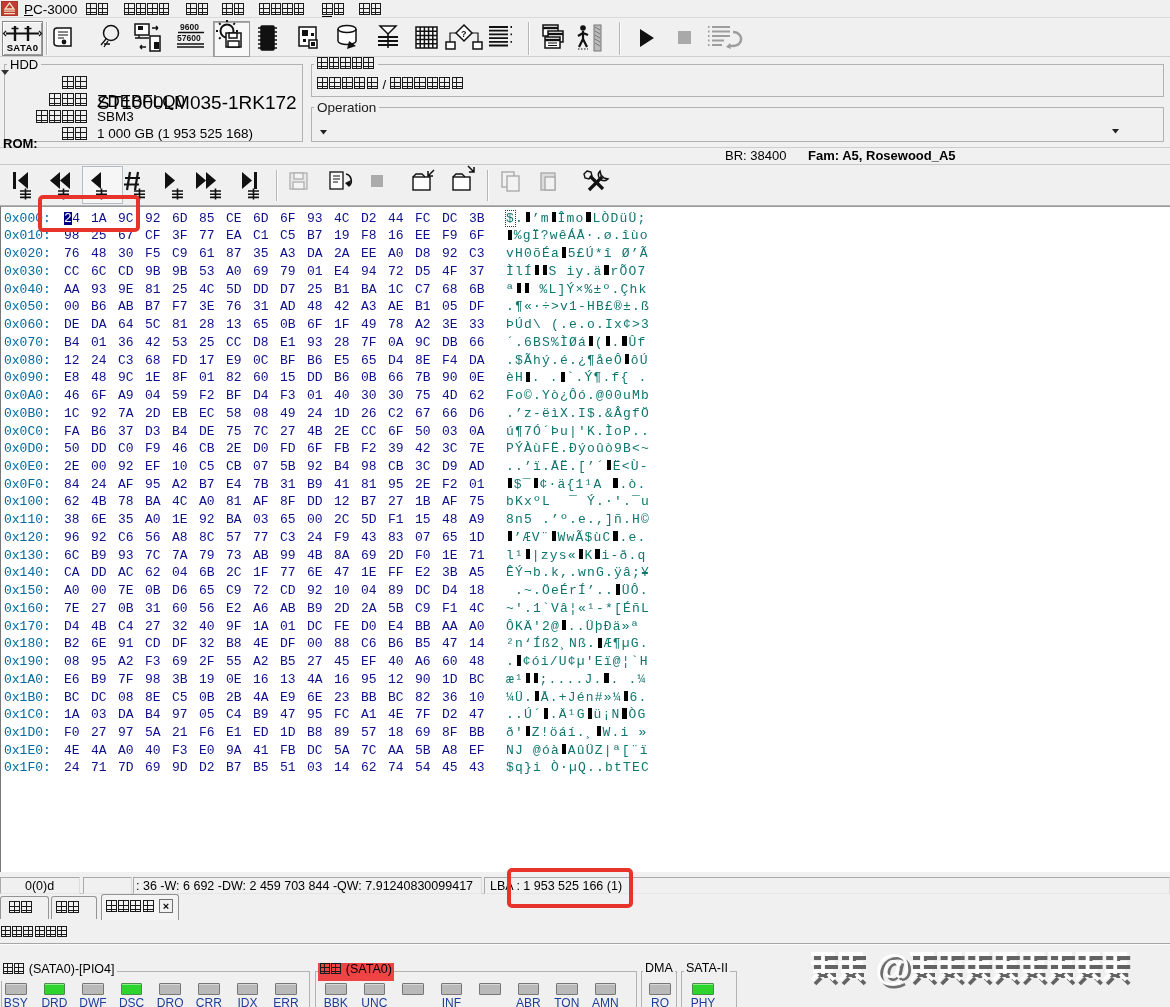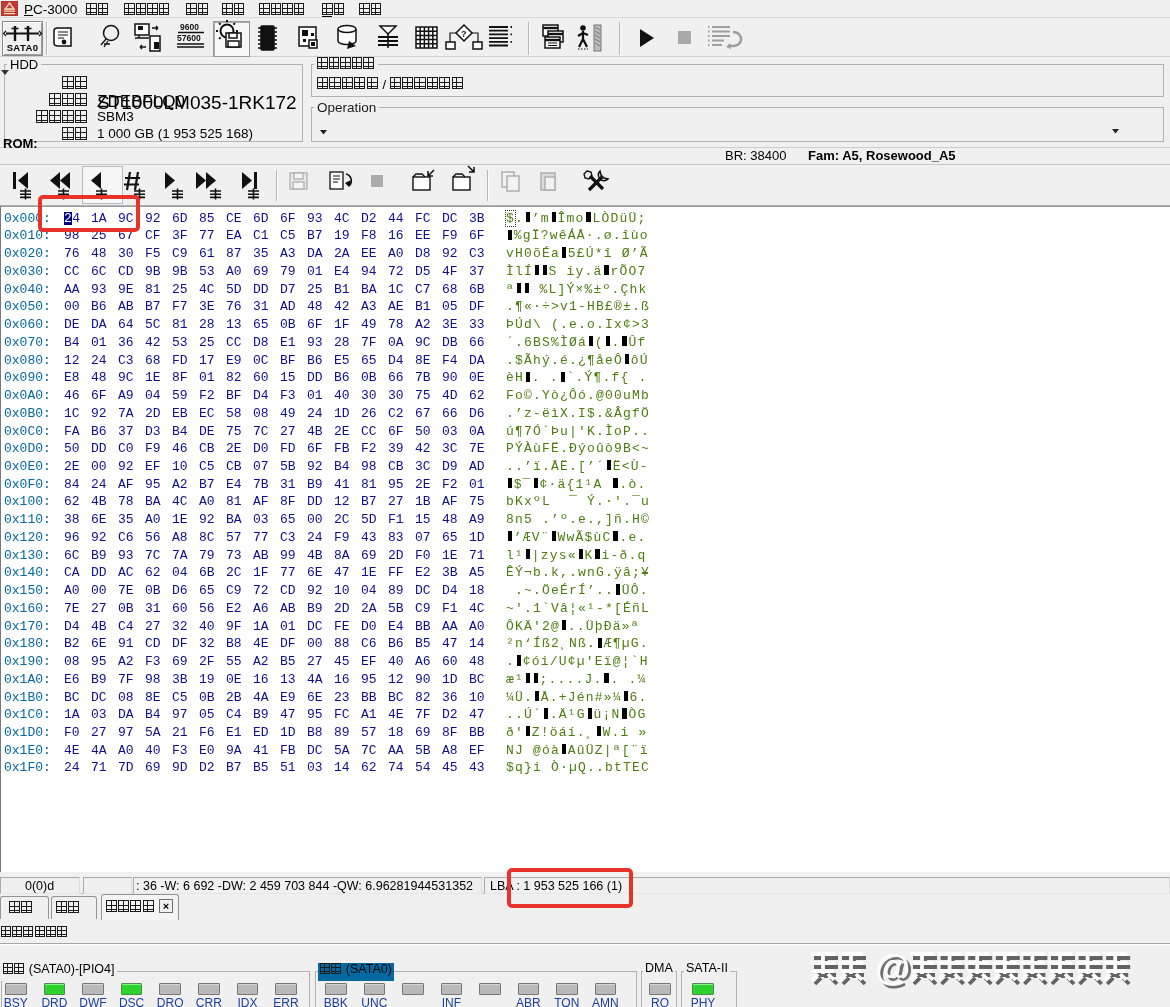--- a/index.html
+++ b/index.html
@@ -13,21 +13,21 @@
 i.km{width:10.6px;height:11.5px;margin-right:1px}
 i.kb{width:11.6px;height:12.5px;margin-right:1.4px;border-width:1.3px}
 i.kt{width:11px;height:11.5px;margin-right:1.2px}
 i.ks{width:10px;height:10.5px;margin-right:1.2px}
 i.kh{width:11.2px;height:12px;margin-right:1.2px}
 .mono{font-family:"Liberation Mono",monospace;font-size:13px;line-height:17.74px;white-space:pre}
 #addr{left:4px;top:209.7px;color:#0369a1}
 #hx{left:64px;top:209.7px;color:#0f0f8e}
 #hx .b{display:inline-block;width:27px}
 #hx .sel{display:inline-block;width:8.2px;height:13.8px;line-height:13.8px;background:#000082;color:#fff}
-#asc{left:506px;top:209.7px;color:#4d7c0f;letter-spacing:1.2px}
+#asc{left:506px;top:209.7px;color:#0f766e;letter-spacing:1.2px}
 #asc .cur{outline:1.2px dotted #333;outline-offset:0.5px}
 i.bk{display:inline-block;width:4.2px;height:10.3px;background:#000;margin:0 1.8px;vertical-align:-0.5px}
 .gbox{position:absolute;border:1px solid #b2b2b2}
 .glab{position:absolute;background:#f0f0f0;padding:0 3px;font-size:13px}
 .led{position:absolute;width:21.6px;height:11.5px;background:#b9b9b9;border:1px solid #777;border-radius:1px;box-shadow:inset 0 1px 0 #d6d6d6}
 .led.on{background:#2dd42d;box-shadow:inset 0 1px 0 #8aee8a;border-color:#4e8a4e}
 .ll{position:absolute;font-size:12px;color:#1c3e9b;top:996px;width:40px;text-align:center}
 .cell{position:absolute;border:1px solid #aaa;border-right-color:#dcdcdc;border-bottom-color:#e6e6e6;background:#f0f0f0}
 .tab{position:absolute;background:#f0f0f0;border:1px solid #949494;border-bottom:none;border-radius:3px 3px 0 0}
 .redbox{position:absolute;border:4px solid #e8332a;border-radius:5px;background:transparent}
@@ -250,36 +250,36 @@
 <pre class="mono ab" id="hx"><span class="b"><span class="sel">2</span>4</span><span class="b">1A</span><span class="b">9C</span><span class="b">92</span><span class="b">6D</span><span class="b">85</span><span class="b">CE</span><span class="b">6D</span><span class="b">6F</span><span class="b">93</span><span class="b">4C</span><span class="b">D2</span><span class="b">44</span><span class="b">FC</span><span class="b">DC</span><span class="b">3B</span><br><span class="b">98</span><span class="b">25</span><span class="b">67</span><span class="b">CF</span><span class="b">3F</span><span class="b">77</span><span class="b">EA</span><span class="b">C1</span><span class="b">C5</span><span class="b">B7</span><span class="b">19</span><span class="b">F8</span><span class="b">16</span><span class="b">EE</span><span class="b">F9</span><span class="b">6F</span><br><span class="b">76</span><span class="b">48</span><span class="b">30</span><span class="b">F5</span><span class="b">C9</span><span class="b">61</span><span class="b">87</span><span class="b">35</span><span class="b">A3</span><span class="b">DA</span><span class="b">2A</span><span class="b">EE</span><span class="b">A0</span><span class="b">D8</span><span class="b">92</span><span class="b">C3</span><br><span class="b">CC</span><span class="b">6C</span><span class="b">CD</span><span class="b">9B</span><span class="b">9B</span><span class="b">53</span><span class="b">A0</span><span class="b">69</span><span class="b">79</span><span class="b">01</span><span class="b">E4</span><span class="b">94</span><span class="b">72</span><span class="b">D5</span><span class="b">4F</span><span class="b">37</span><br><span class="b">AA</span><span class="b">93</span><span class="b">9E</span><span class="b">81</span><span class="b">25</span><span class="b">4C</span><span class="b">5D</span><span class="b">DD</span><span class="b">D7</span><span class="b">25</span><span class="b">B1</span><span class="b">BA</span><span class="b">1C</span><span class="b">C7</span><span class="b">68</span><span class="b">6B</span><br><span class="b">00</span><span class="b">B6</span><span class="b">AB</span><span class="b">B7</span><span class="b">F7</span><span class="b">3E</span><span class="b">76</span><span class="b">31</span><span class="b">AD</span><span class="b">48</span><span class="b">42</span><span class="b">A3</span><span class="b">AE</span><span class="b">B1</span><span class="b">05</span><span class="b">DF</span><br><span class="b">DE</span><span class="b">DA</span><span class="b">64</span><span class="b">5C</span><span class="b">81</span><span class="b">28</span><span class="b">13</span><span class="b">65</span><span class="b">0B</span><span class="b">6F</span><span class="b">1F</span><span class="b">49</span><span class="b">78</span><span class="b">A2</span><span class="b">3E</span><span class="b">33</span><br><span class="b">B4</span><span class="b">01</span><span class="b">36</span><span class="b">42</span><span class="b">53</span><span class="b">25</span><span class="b">CC</span><span class="b">D8</span><span class="b">E1</span><span class="b">93</span><span class="b">28</span><span class="b">7F</span><span class="b">0A</span><span class="b">9C</span><span class="b">DB</span><span class="b">66</span><br><span class="b">12</span><span class="b">24</span><span class="b">C3</span><span class="b">68</span><span class="b">FD</span><span class="b">17</span><span class="b">E9</span><span class="b">0C</span><span class="b">BF</span><span class="b">B6</span><span class="b">E5</span><span class="b">65</span><span class="b">D4</span><span class="b">8E</span><span class="b">F4</span><span class="b">DA</span><br><span class="b">E8</span><span class="b">48</span><span class="b">9C</span><span class="b">1E</span><span class="b">8F</span><span class="b">01</span><span class="b">82</span><span class="b">60</span><span class="b">15</span><span class="b">DD</span><span class="b">B6</span><span class="b">0B</span><span class="b">66</span><span class="b">7B</span><span class="b">90</span><span class="b">0E</span><br><span class="b">46</span><span class="b">6F</span><span class="b">A9</span><span class="b">04</span><span class="b">59</span><span class="b">F2</span><span class="b">BF</span><span class="b">D4</span><span class="b">F3</span><span class="b">01</span><span class="b">40</span><span class="b">30</span><span class="b">30</span><span class="b">75</span><span class="b">4D</span><span class="b">62</span><br><span class="b">1C</span><span class="b">92</span><span class="b">7A</span><span class="b">2D</span><span class="b">EB</span><span class="b">EC</span><span class="b">58</span><span class="b">08</span><span class="b">49</span><span class="b">24</span><span class="b">1D</span><span class="b">26</span><span class="b">C2</span><span class="b">67</span><span class="b">66</span><span class="b">D6</span><br><span class="b">FA</span><span class="b">B6</span><span class="b">37</span><span class="b">D3</span><span class="b">B4</span><span class="b">DE</span><span class="b">75</span><span class="b">7C</span><span class="b">27</span><span class="b">4B</span><span class="b">2E</span><span class="b">CC</span><span class="b">6F</span><span class="b">50</span><span class="b">03</span><span class="b">0A</span><br><span class="b">50</span><span class="b">DD</span><span class="b">C0</span><span class="b">F9</span><span class="b">46</span><span class="b">CB</span><span class="b">2E</span><span class="b">D0</span><span class="b">FD</span><span class="b">6F</span><span class="b">FB</span><span class="b">F2</span><span class="b">39</span><span class="b">42</span><span class="b">3C</span><span class="b">7E</span><br><span class="b">2E</span><span class="b">00</span><span class="b">92</span><span class="b">EF</span><span class="b">10</span><span class="b">C5</span><span class="b">CB</span><span class="b">07</span><span class="b">5B</span><span class="b">92</span><span class="b">B4</span><span class="b">98</span><span class="b">CB</span><span class="b">3C</span><span class="b">D9</span><span class="b">AD</span><br><span class="b">84</span><span class="b">24</span><span class="b">AF</span><span class="b">95</span><span class="b">A2</span><span class="b">B7</span><span class="b">E4</span><span class="b">7B</span><span class="b">31</span><span class="b">B9</span><span class="b">41</span><span class="b">81</span><span class="b">95</span><span class="b">2E</span><span class="b">F2</span><span class="b">01</span><br><span class="b">62</span><span class="b">4B</span><span class="b">78</span><span class="b">BA</span><span class="b">4C</span><span class="b">A0</span><span class="b">81</span><span class="b">AF</span><span class="b">8F</span><span class="b">DD</span><span class="b">12</span><span class="b">B7</span><span class="b">27</span><span class="b">1B</span><span class="b">AF</span><span class="b">75</span><br><span class="b">38</span><span class="b">6E</span><span class="b">35</span><span class="b">A0</span><span class="b">1E</span><span class="b">92</span><span class="b">BA</span><span class="b">03</span><span class="b">65</span><span class="b">00</span><span class="b">2C</span><span class="b">5D</span><span class="b">F1</span><span class="b">15</span><span class="b">48</span><span class="b">A9</span><br><span class="b">96</span><span class="b">92</span><span class="b">C6</span><span class="b">56</span><span class="b">A8</span><span class="b">8C</span><span class="b">57</span><span class="b">77</span><span class="b">C3</span><span class="b">24</span><span class="b">F9</span><span class="b">43</span><span class="b">83</span><span class="b">07</span><span class="b">65</span><span class="b">1D</span><br><span class="b">6C</span><span class="b">B9</span><span class="b">93</span><span class="b">7C</span><span class="b">7A</span><span class="b">79</span><span class="b">73</span><span class="b">AB</span><span class="b">99</span><span class="b">4B</span><span class="b">8A</span><span class="b">69</span><span class="b">2D</span><span class="b">F0</span><span class="b">1E</span><span class="b">71</span><br><span class="b">CA</span><span class="b">DD</span><span class="b">AC</span><span class="b">62</span><span class="b">04</span><span class="b">6B</span><span class="b">2C</span><span class="b">1F</span><span class="b">77</span><span class="b">6E</span><span class="b">47</span><span class="b">1E</span><span class="b">FF</span><span class="b">E2</span><span class="b">3B</span><span class="b">A5</span><br><span class="b">A0</span><span class="b">00</span><span class="b">7E</span><span class="b">0B</span><span class="b">D6</span><span class="b">65</span><span class="b">C9</span><span class="b">72</span><span class="b">CD</span><span class="b">92</span><span class="b">10</span><span class="b">04</span><span class="b">89</span><span class="b">DC</span><span class="b">D4</span><span class="b">18</span><br><span class="b">7E</span><span class="b">27</span><span class="b">0B</span><span class="b">31</span><span class="b">60</span><span class="b">56</span><span class="b">E2</span><span class="b">A6</span><span class="b">AB</span><span class="b">B9</span><span class="b">2D</span><span class="b">2A</span><span class="b">5B</span><span class="b">C9</span><span class="b">F1</span><span class="b">4C</span><br><span class="b">D4</span><span class="b">4B</span><span class="b">C4</span><span class="b">27</span><span class="b">32</span><span class="b">40</span><span class="b">9F</span><span class="b">1A</span><span class="b">01</span><span class="b">DC</span><span class="b">FE</span><span class="b">D0</span><span class="b">E4</span><span class="b">BB</span><span class="b">AA</span><span class="b">A0</span><br><span class="b">B2</span><span class="b">6E</span><span class="b">91</span><span class="b">CD</span><span class="b">DF</span><span class="b">32</span><span class="b">B8</span><span class="b">4E</span><span class="b">DF</span><span class="b">00</span><span class="b">88</span><span class="b">C6</span><span class="b">B6</span><span class="b">B5</span><span class="b">47</span><span class="b">14</span><br><span class="b">08</span><span class="b">95</span><span class="b">A2</span><span class="b">F3</span><span class="b">69</span><span class="b">2F</span><span class="b">55</span><span class="b">A2</span><span class="b">B5</span><span class="b">27</span><span class="b">45</span><span class="b">EF</span><span class="b">40</span><span class="b">A6</span><span class="b">60</span><span class="b">48</span><br><span class="b">E6</span><span class="b">B9</span><span class="b">7F</span><span class="b">98</span><span class="b">3B</span><span class="b">19</span><span class="b">0E</span><span class="b">16</span><span class="b">13</span><span class="b">4A</span><span class="b">16</span><span class="b">95</span><span class="b">12</span><span class="b">90</span><span class="b">1D</span><span class="b">BC</span><br><span class="b">BC</span><span class="b">DC</span><span class="b">08</span><span class="b">8E</span><span class="b">C5</span><span class="b">0B</span><span class="b">2B</span><span class="b">4A</span><span class="b">E9</span><span class="b">6E</span><span class="b">23</span><span class="b">BB</span><span class="b">BC</span><span class="b">82</span><span class="b">36</span><span class="b">10</span><br><span class="b">1A</span><span class="b">03</span><span class="b">DA</span><span class="b">B4</span><span class="b">97</span><span class="b">05</span><span class="b">C4</span><span class="b">B9</span><span class="b">47</span><span class="b">95</span><span class="b">FC</span><span class="b">A1</span><span class="b">4E</span><span class="b">7F</span><span class="b">D2</span><span class="b">47</span><br><span class="b">F0</span><span class="b">27</span><span class="b">97</span><span class="b">5A</span><span class="b">21</span><span class="b">F6</span><span class="b">E1</span><span class="b">ED</span><span class="b">1D</span><span class="b">B8</span><span class="b">89</span><span class="b">57</span><span class="b">18</span><span class="b">69</span><span class="b">8F</span><span class="b">BB</span><br><span class="b">4E</span><span class="b">4A</span><span class="b">A0</span><span class="b">40</span><span class="b">F3</span><span class="b">E0</span><span class="b">9A</span><span class="b">41</span><span class="b">FB</span><span class="b">DC</span><span class="b">5A</span><span class="b">7C</span><span class="b">AA</span><span class="b">5B</span><span class="b">A8</span><span class="b">EF</span><br><span class="b">24</span><span class="b">71</span><span class="b">7D</span><span class="b">69</span><span class="b">9D</span><span class="b">D2</span><span class="b">B7</span><span class="b">B5</span><span class="b">51</span><span class="b">03</span><span class="b">14</span><span class="b">62</span><span class="b">74</span><span class="b">54</span><span class="b">45</span><span class="b">43</span></pre>
 <pre class="mono ab" id="asc"><span class="cur">$</span>.<i class="bk"></i>’m<i class="bk"></i>Îmo<i class="bk"></i>LÒDüÜ;<br><i class="bk"></i>%gÏ?wêÁÅ·.ø.îùo<br>vH0õÉa<i class="bk"></i>5£Ú*î&nbsp;Ø’Ã<br>ÌlÍ<i class="bk"></i><i class="bk"></i>S&nbsp;iy.ä<i class="bk"></i>rÕO7<br>ª<i class="bk"></i><i class="bk"></i>&nbsp;%L]Ý×%±º.Çhk<br>.¶«·÷&gt;v1-HB£®±.ß<br>ÞÚd\&nbsp;(.e.o.Ix¢&gt;3<br>´.6BS%ÌØá<i class="bk"></i>(<i class="bk"></i>.<i class="bk"></i>Ûf<br>.$Ãhý.é.¿¶åeÔ<i class="bk"></i>ôÚ<br>èH<i class="bk"></i>.&nbsp;.<i class="bk"></i>`.Ý¶.f{&nbsp;.<br>Fo©.Yò¿Ôó.@00uMb<br>.’z-ëìX.I$.&amp;ÂgfÖ<br>ú¶7Ó´Þu|'K.ÌoP..<br>PÝÀùFË.Ðýoûò9B&lt;~<br>..’ï.ÅË.[’´<i class="bk"></i>Ë&lt;Ù-<br><i class="bk"></i>$¯<i class="bk"></i>¢·ä{1¹A&nbsp;<i class="bk"></i>.ò.<br>bKxºL&nbsp;&nbsp;¯&nbsp;Ý.·'.¯u<br>8n5&nbsp;.’º.e.,]ñ.H©<br><i class="bk"></i>’ÆV¨<i class="bk"></i>WwÃ$ùC<i class="bk"></i>.e.<br>l¹<i class="bk"></i>|zys«<i class="bk"></i>K<i class="bk"></i>i-ð.q<br>ÊÝ¬b.k,.wnG.ÿâ;¥<br>&nbsp;.~.ÖeÉrÍ’..<i class="bk"></i>ÜÔ.<br>~'.1`Vâ¦«¹-*[ÉñL<br>ÔKÄ'2@<i class="bk"></i>..ÜþÐä»ª&nbsp;<br>²n‘Íß2¸Nß.<i class="bk"></i>Æ¶µG.<br>.<i class="bk"></i>¢ói/U¢µ'Eï@¦`H<br>æ¹<i class="bk"></i><i class="bk"></i>;....J.<i class="bk"></i>.&nbsp;.¼<br>¼Ü.<i class="bk"></i>Å.+Jén#»¼<i class="bk"></i>6.<br>..Ú´<i class="bk"></i>.Ä¹G<i class="bk"></i>ü¡N<i class="bk"></i>ÒG<br>ð'<i class="bk"></i>Z!öáí.¸<i class="bk"></i>W.i&nbsp;»<br>NJ&nbsp;@óà<i class="bk"></i>AûÜZ|ª[¨ï<br>$q}i&nbsp;Ò·µQ..btTEC</pre>
 <div class="redbox" style="left:38px;top:195px;width:102px;height:37px"></div>
 <div class="ab" style="left:0;top:872px;width:1170px;height:5px;background:#f0f0f0"></div>
 <div class="ab" style="left:0;top:877px;width:1170px;height:17px;background:#f0f0f0;border-bottom:1px solid #c6c6c6"></div>
 <div class="cell" style="left:0px;top:877px;width:80px;height:16.5px"></div>
 <div class="cell" style="left:83px;top:877px;width:49px;height:16.5px"></div>
 <div class="cell" style="left:133px;top:877px;width:349px;height:16.5px"></div>
 <div class="cell" style="left:484px;top:877px;width:686px;height:16.5px"></div>
 <div class="ab" style="left:25px;top:879px;font-size:12.5px">0(0)d</div>
-<div class="ab" style="left:136px;top:879px;font-size:12.5px;width:345px;overflow:hidden;white-space:nowrap">: 36 -W: 6 692 -DW: 2 459 703 844 -QW: 6.96281944531352</div>
+<div class="ab" style="left:136px;top:879px;font-size:12.5px;width:345px;overflow:hidden;white-space:nowrap">: 36 -W: 6 692 -DW: 2 459 703 844 -QW: 7.91240830099417</div>
 <div class="ab" style="left:490px;top:879px;font-size:12.5px">LBA : 1 953 525 166 (1)</div>
 <div class="redbox" style="left:507px;top:868px;width:126px;height:40px;border-width:4.5px"></div>
 <div class="tab" style="left:0px;top:896px;width:49px;height:23px"></div>
 <div class="ab" style="left:9px;top:901px"><i class="kt"></i><i class="kt"></i></div>
 <div class="tab" style="left:51px;top:896px;width:46px;height:23px"></div>
 <div class="ab" style="left:56px;top:901px"><i class="kt"></i><i class="kt"></i></div>
 <div class="tab" style="left:101px;top:894px;width:78px;height:26px;background:#f4f4f4"></div>
 <div class="ab" style="left:106px;top:900px"><i class="kt"></i><i class="kt"></i><i class="kt"></i><i class="kt"></i></div>
 <div class="ab" style="left:159px;top:898.5px;width:14px;height:14px;border:1px solid #6f6f6f;background:#f1f1f1;text-align:center;font-size:11px;line-height:12px;font-weight:bold">×</div>
 <div class="ab" style="left:1px;top:926px"><i class="ks"></i><i class="ks"></i><i class="ks"></i><i class="ks"></i><i class="ks"></i><i class="ks"></i></div>
 <div class="ab" style="left:0;top:943px;width:1170px;border-top:1px solid #a5a5a5;border-bottom:1px solid #fbfbfb"></div>
 <div class="gbox" style="left:1px;top:971px;width:309px;height:60px"></div>
 <div class="ab" style="left:1px;top:963px;background:#f0f0f0;padding:0 2px"><i class="ks"></i><i class="ks"></i><span style="font-size:12.5px;vertical-align:top;line-height:12px">&nbsp;(SATA0)-[PIO4]</span></div>
 <div class="gbox" style="left:315px;top:971px;width:322px;height:60px"></div>
-<div class="ab" style="left:318px;top:963px;background:#0369a1;padding:0 2px"><i class="ks"></i><i class="ks"></i><span style="font-size:12.5px;vertical-align:top;line-height:12px">&nbsp;(SATA0)</span></div>
+<div class="ab" style="left:318px;top:963px;background:#ef4444;padding:0 2px"><i class="ks"></i><i class="ks"></i><span style="font-size:12.5px;vertical-align:top;line-height:12px">&nbsp;(SATA0)</span></div>
 <div class="gbox" style="left:641px;top:971px;width:36px;height:60px"></div>
 <div class="ab" style="left:643px;top:961px;background:#f0f0f0;padding:0 2px;font-size:12.5px">DMA</div>
 <div class="gbox" style="left:681px;top:971px;width:56px;height:60px"></div>
 <div class="ab" style="left:684px;top:961px;background:#f0f0f0;padding:0 2px;font-size:12.5px">SATA-II</div>
 <div class="led " style="left:5.0px;top:983px"></div>
 <div class="ll" style="left:-4.2px">BSY</div>
 <div class="led on" style="left:43.6px;top:983px"></div>
 <div class="ll" style="left:34.4px">DRD</div>
 <div class="led " style="left:82.2px;top:983px"></div>
 <div class="ll" style="left:73.0px">DWF</div>

